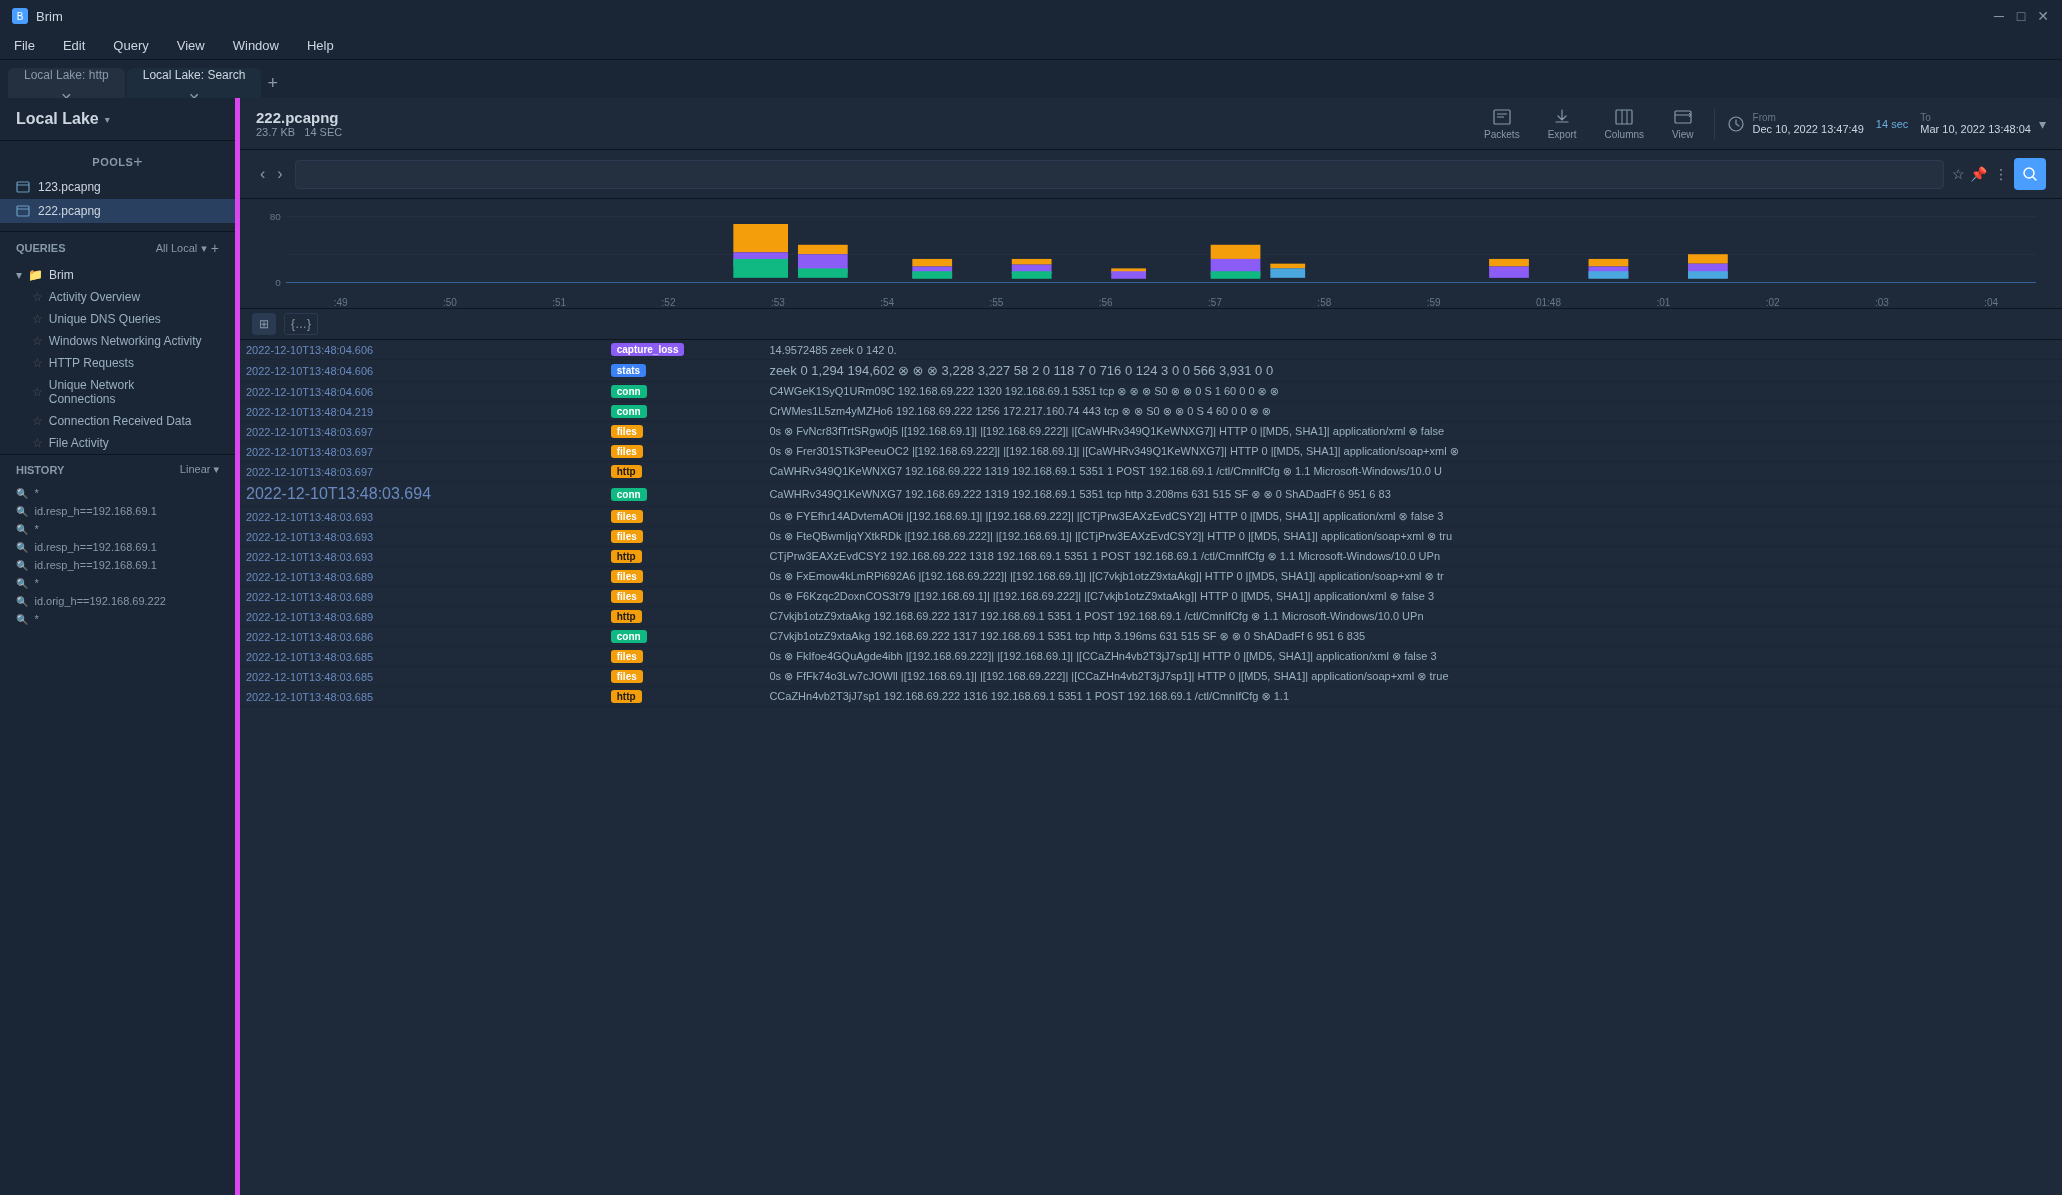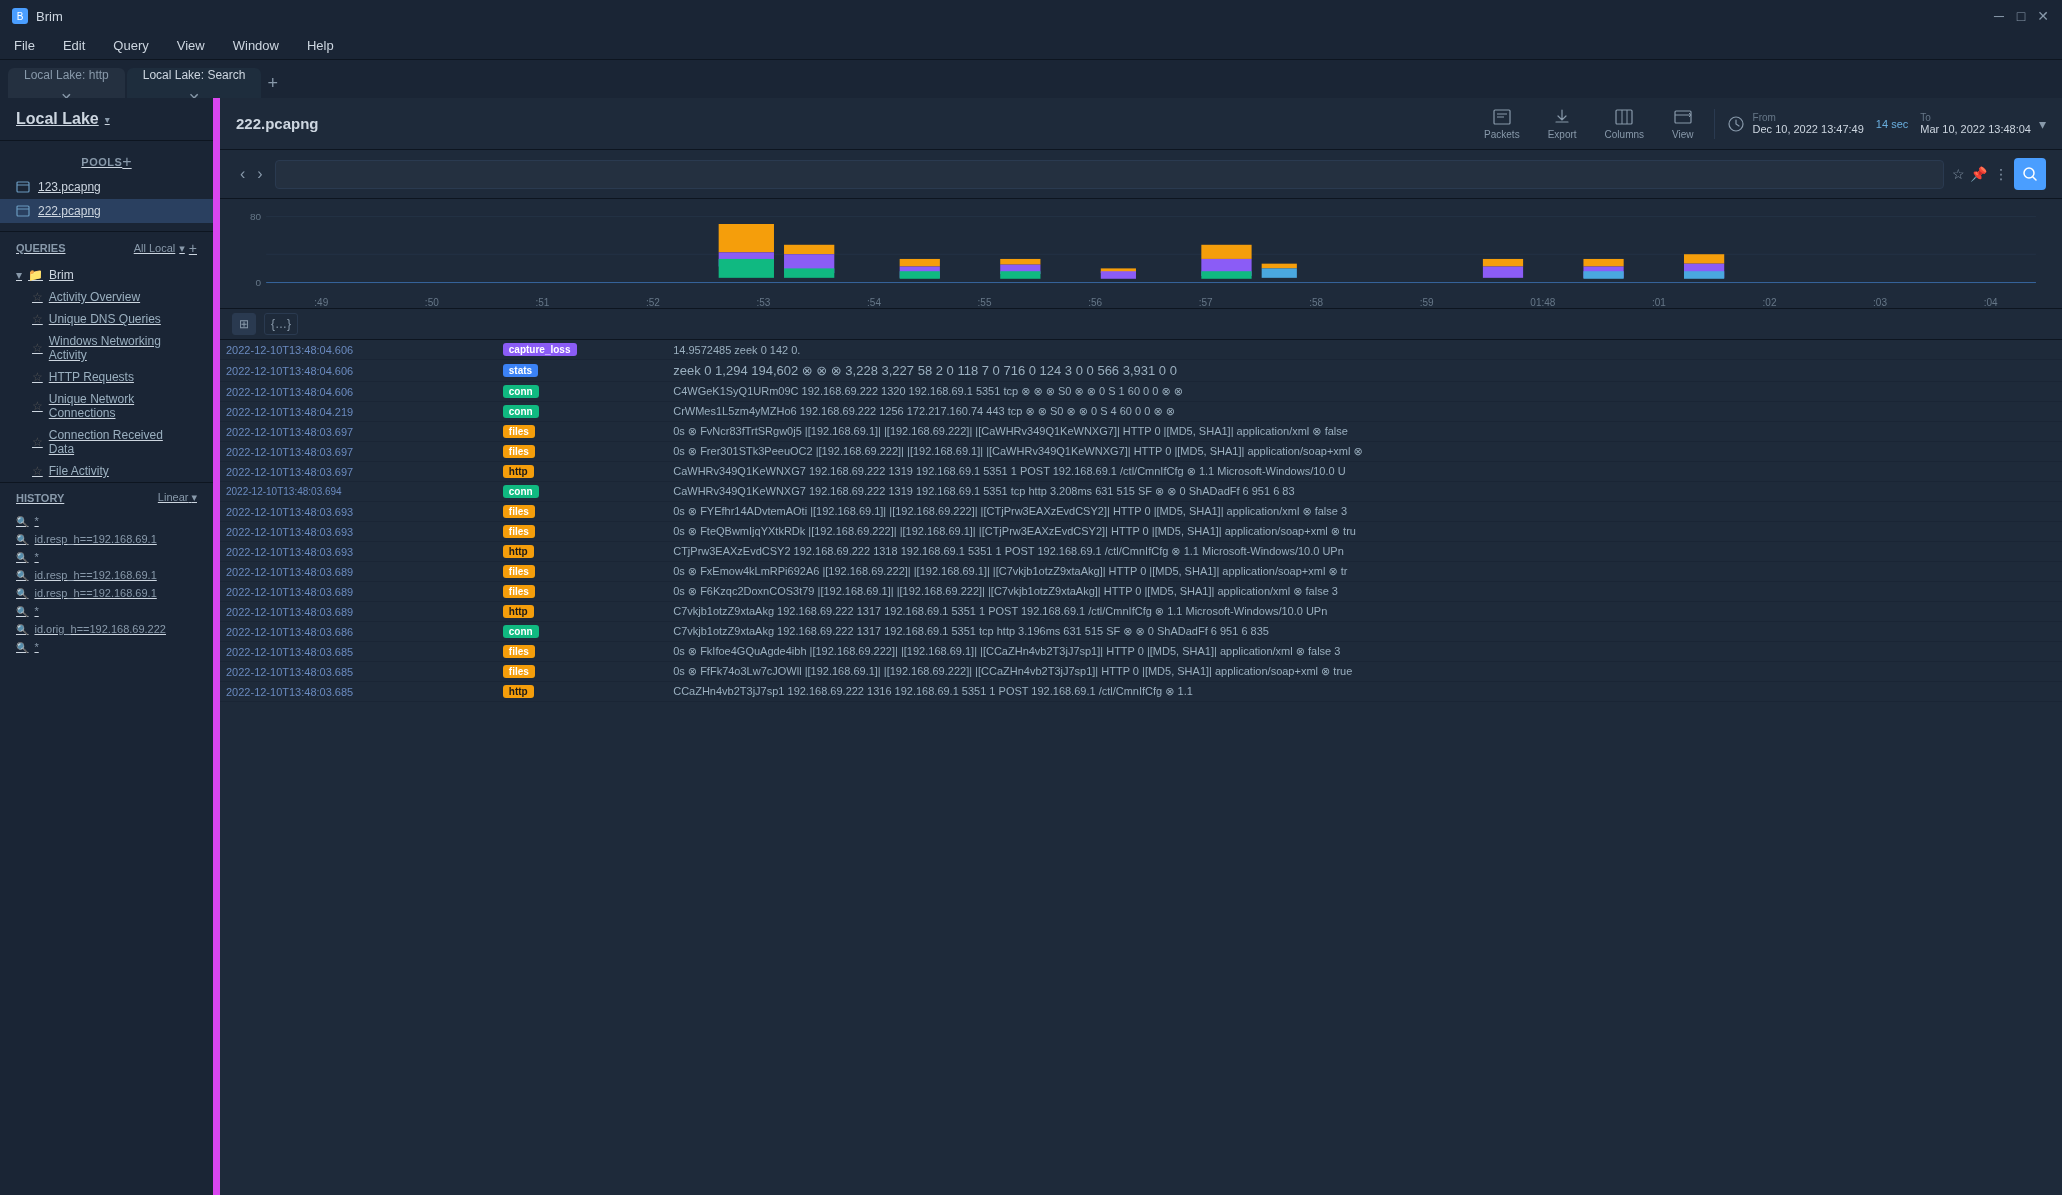--- a/index.html
+++ b/index.html
@@ -21,21 +21,21 @@
     .tabs-bar { height: 38px; background: #1a2535; display: flex; align-items: flex-end; padding: 0 8px; gap: 2px; }
     .tab { height: 30px; padding: 0 16px; display: flex; align-items: center; gap: 8px; border-radius: 6px 6px 0 0; font-size: 12px; cursor: pointer; background: #243040; color: #8899aa; flex-direction: column; }
     .tab.active { background: #1e2d3d; color: #cdd6e0; }
     .tab-close { font-size: 14px; color: #8899aa; cursor: pointer; }
     .tab-add { background: transparent; border: none; color: #8899aa; font-size: 18px; cursor: pointer; padding: 4px; }
 
     
     .main-layout { display: flex; height: calc(1195px - 32px - 28px - 38px); }
 
     
-    .sidebar { width: 220px; background: #1a2535; border-right: 7px solid #d946ef; display: flex; flex-direction: column; overflow-y: auto; flex-shrink: 0; text-decoration: underline; }
+    .sidebar { width: 240px; background: #1a2535; border-right: 5px solid #d946ef; display: flex; flex-direction: column; overflow-y: auto; flex-shrink: 0; }
     .sidebar-header { padding: 12px 16px; display: flex; align-items: center; gap: 6px; border-bottom: 1px solid #0d1520; }
     .sidebar-title { font-size: 16px; font-weight: 600; color: #cdd6e0; }
     .chevron-down { font-size: 10px; color: #8899aa; }
 
     .sidebar-section { padding: 8px 0; }
     .sidebar-section-header { padding: 4px 16px; display: flex; align-items: center; justify-content: center; }
     .sidebar-section-label { font-size: 11px; font-weight: 700; color: #8899aa; text-transform: uppercase; letter-spacing: 0.5px; }
     .sidebar-section-add { color: #8899aa; cursor: pointer; font-size: 16px; }
 
     .pool-item { padding: 5px 16px; display: flex; align-items: center; gap: 8px; cursor: pointer; }
@@ -270,20 +270,25 @@
           </div>
         </div>
     </div>
   </div>
 
   <div class="content">
 
     <div class="toolbar">
       <div class="pool-info">
         <div class="pool-name">222.pcapng</div>
+        <div class="pool-meta">
+          <span>23.7 KB</span>
+          &nbsp;
+          <span>14 SEC</span>
+        </div>
       </div>
       <div class="toolbar-actions">
         <button class="toolbar-btn">
           <svg width="20" height="20" viewBox="0 0 20 20" fill="none">
               <rect x="2" y="3" width="16" height="14" rx="1" stroke="#8899aa" stroke-width="1.2"></rect>
               <line x1="5" y1="7" x2="15" y2="7" stroke="#8899aa" stroke-width="1"></line>
               <line x1="5" y1="10" x2="12" y2="10" stroke="#8899aa" stroke-width="1"></line>
             </svg>
           <span>Packets</span>
         </button>
@@ -455,21 +460,21 @@
       <td style="color:#6a8abf;font-size:11px">2022-12-10T13:48:03.697</td>
       <td><span class="badge badge-files">files</span></td>
       <td style="color:#9aafbf;font-size:11px">0s  ⊗  Frer301STk3PeeuOC2  |[192.168.69.222]|  |[192.168.69.1]|  |[CaWHRv349Q1KeWNXG7]|  HTTP  0  |[MD5, SHA1]|  application/soap+xml  ⊗</td>
     </tr>
             <tr>
       <td style="color:#6a8abf;font-size:11px">2022-12-10T13:48:03.697</td>
       <td><span class="badge badge-http">http</span></td>
       <td style="color:#9aafbf;font-size:11px">CaWHRv349Q1KeWNXG7  192.168.69.222  1319  192.168.69.1  5351  1  POST  192.168.69.1  /ctl/CmnIfCfg  ⊗  1.1  Microsoft-Windows/10.0 U</td>
     </tr>
             <tr>
-      <td style="color:#6a8abf;font-size:10px">2022-12-10T13:48:03.694</td>
+      <td style="color:#6a8abf;font-size:16px">2022-12-10T13:48:03.694</td>
       <td><span class="badge badge-conn">conn</span></td>
       <td style="color:#9aafbf;font-size:11px">CaWHRv349Q1KeWNXG7  192.168.69.222  1319  192.168.69.1  5351  tcp  http  3.208ms  631  515  SF  ⊗  ⊗  0  ShADadFf  6  951  6  83</td>
     </tr>
             <tr>
       <td style="color:#6a8abf;font-size:11px">2022-12-10T13:48:03.693</td>
       <td><span class="badge badge-files">files</span></td>
       <td style="color:#9aafbf;font-size:11px">0s  ⊗  FYEfhr14ADvtemAOti  |[192.168.69.1]|  |[192.168.69.222]|  |[CTjPrw3EAXzEvdCSY2]|  HTTP  0  |[MD5, SHA1]|  application/xml  ⊗  false  3</td>
     </tr>
             <tr>
       <td style="color:#6a8abf;font-size:11px">2022-12-10T13:48:03.693</td>

